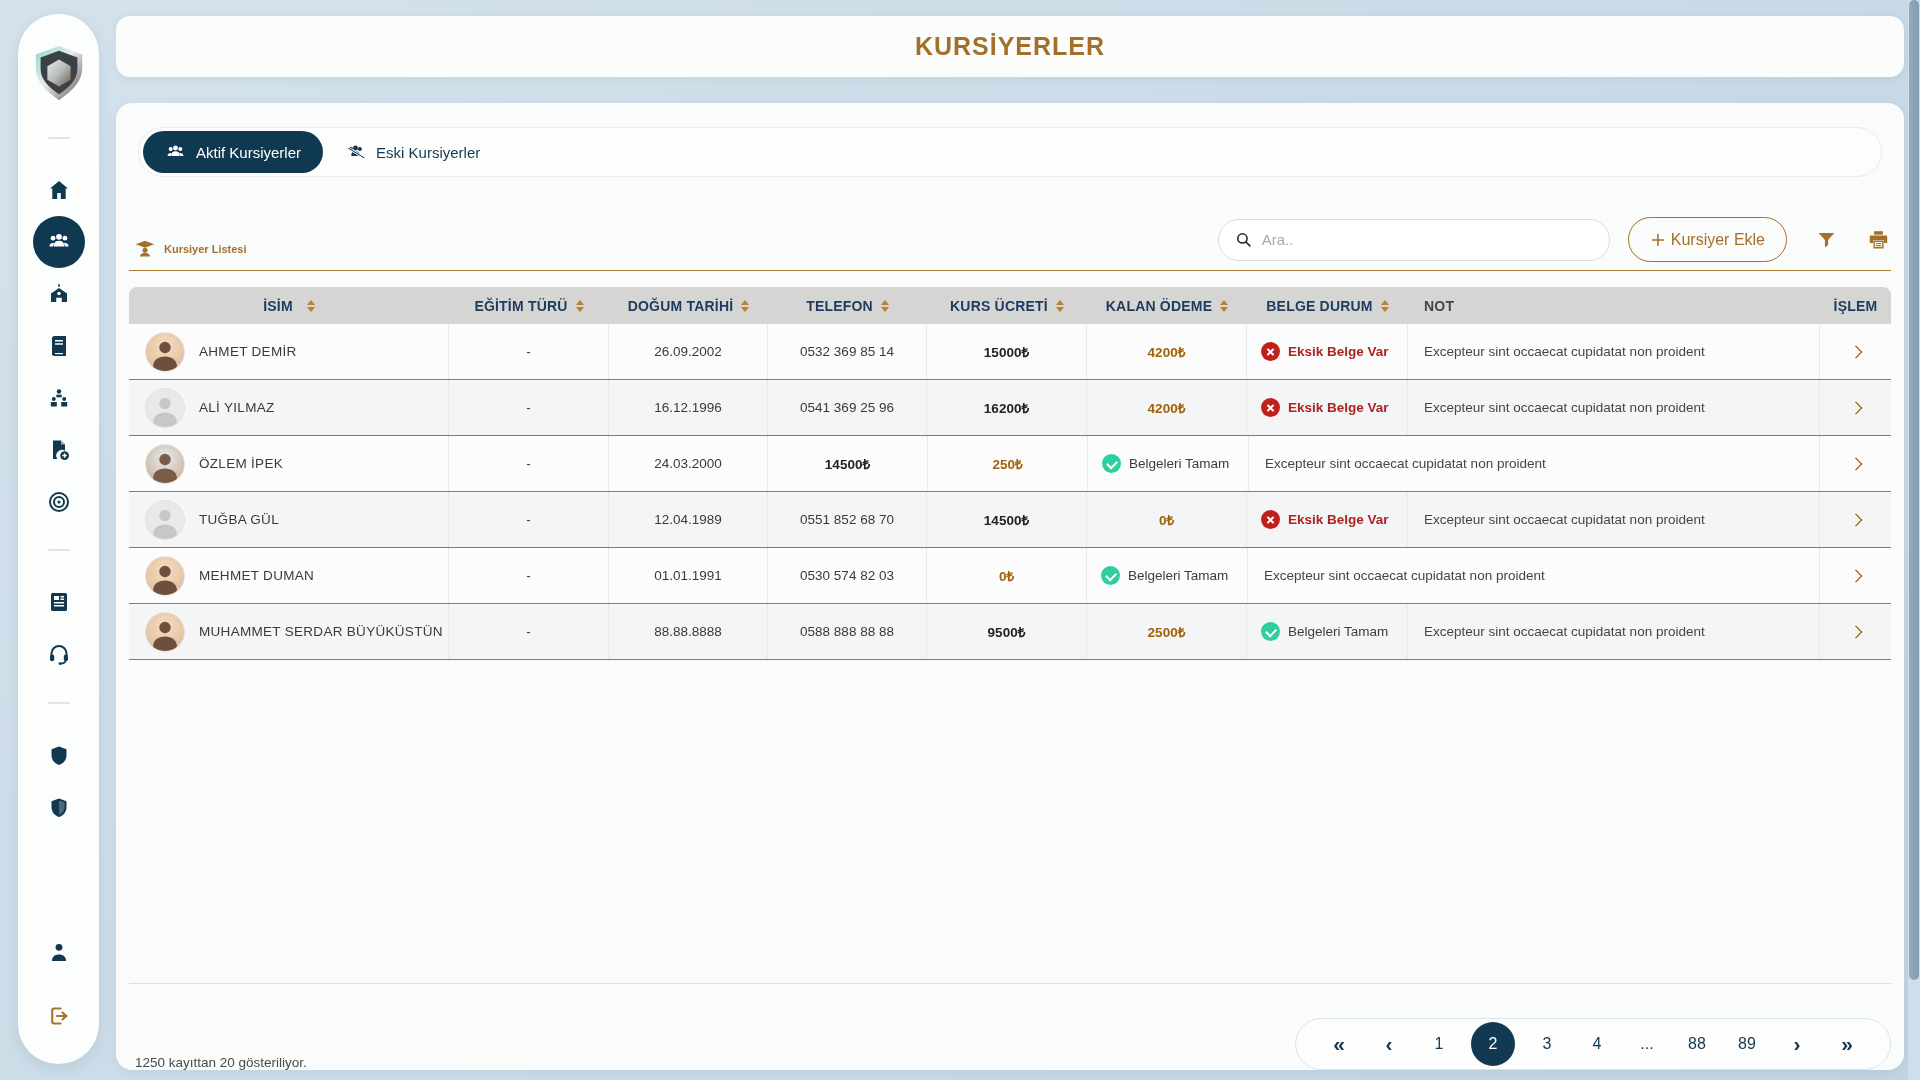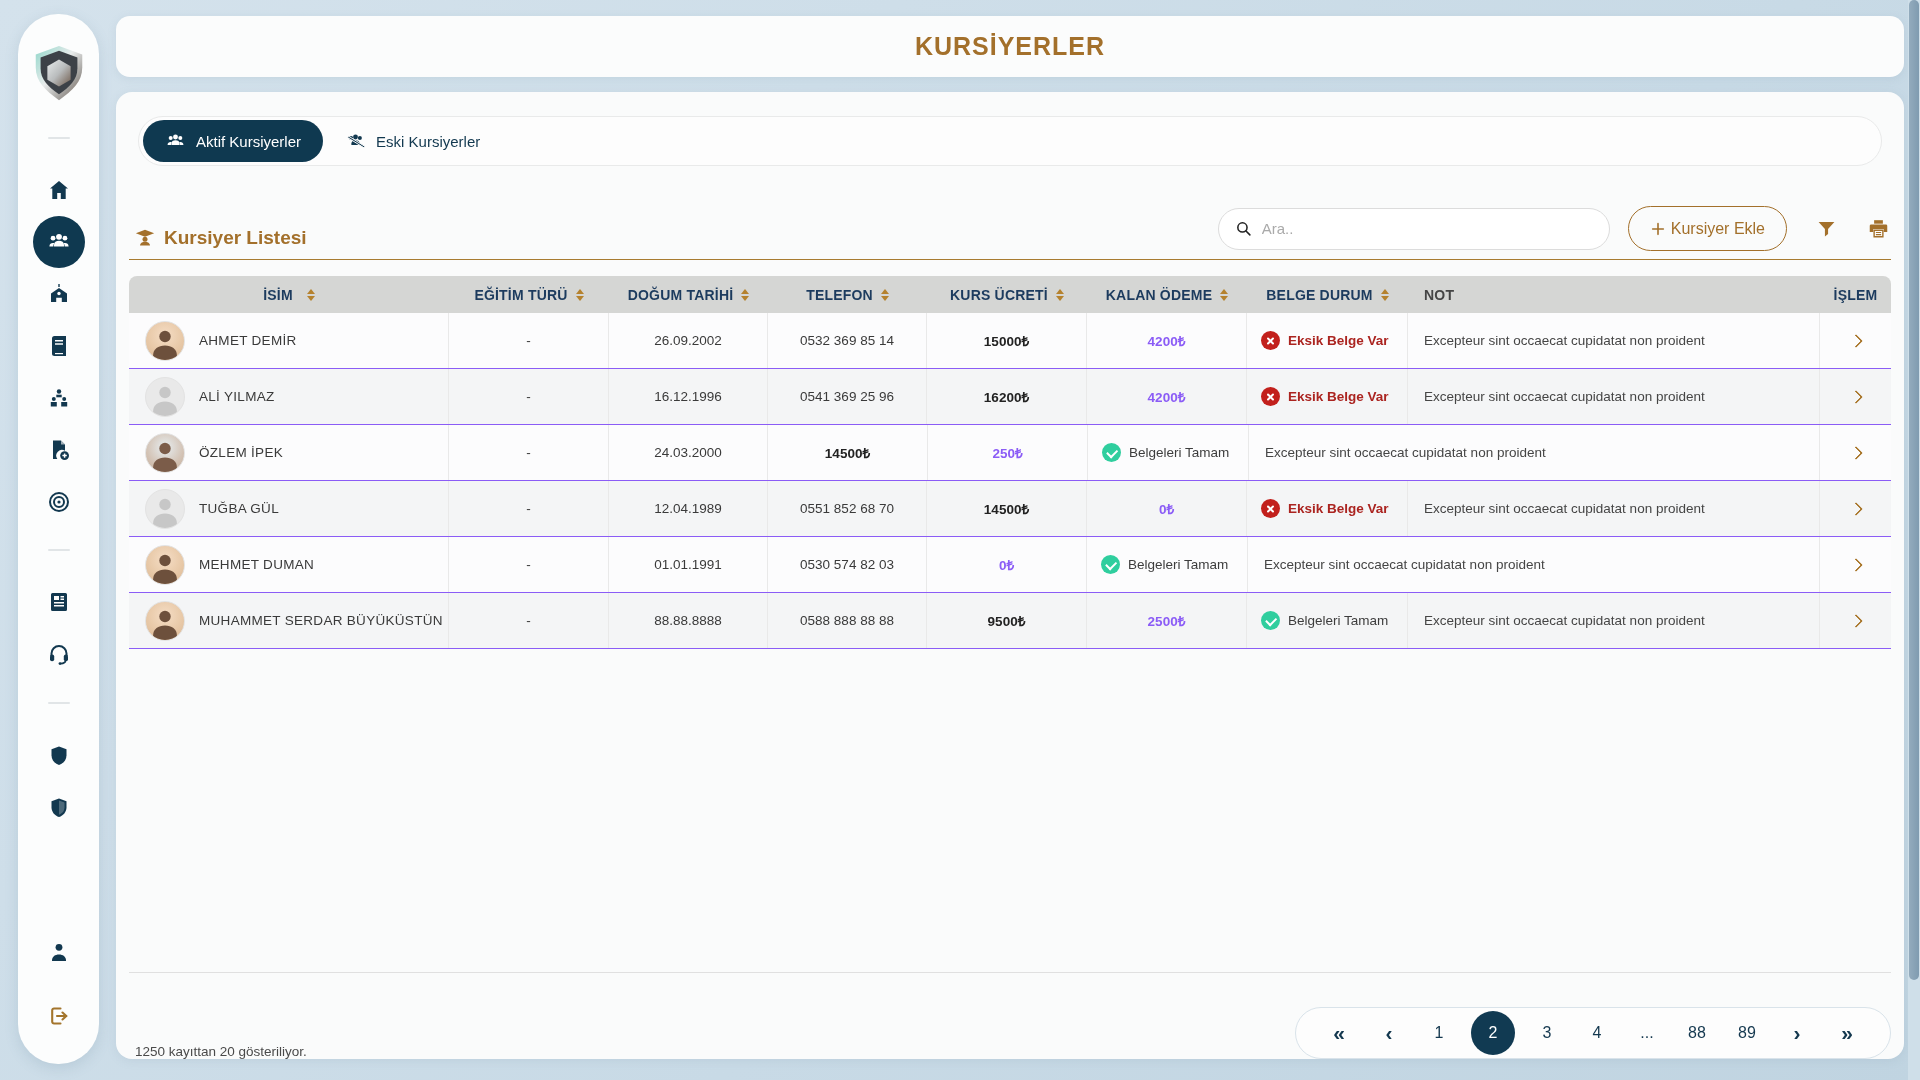--- a/index.html
+++ b/index.html
@@ -36,36 +36,36 @@
   
   .topbar {
     position:absolute; left:116px; top:16px; width:1788px; height:61px;
     background:#fbfcfc; border-radius:14px; display:flex; align-items:center; justify-content:center;
     box-shadow:0 2px 8px rgba(120,150,170,.15);
   }
   .page-title { font-size:25px; font-weight:800; letter-spacing:1px; color:#a3702b; }
 
   
   .panel {
-    position:absolute; left:116px; top:92px; width:1788px; height:967px;
+    position:absolute; left:116px; top:103px; width:1788px; height:967px;
     background:#fafbfb; border-radius:16px; box-shadow:0 2px 10px rgba(120,150,170,.15);
   }
 
   
   .tabbar { margin:24px 22px 0; height:50px; background:#fdfdfd; border:1px solid #e9eaea;
     border-radius:25px; display:flex; align-items:center; padding:0 4px; }
   .tab { display:flex; align-items:center; gap:10px; height:42px; padding:0 22px; border-radius:22px;
     font-size:15px; color:#12384f; cursor:pointer; font-weight:500; }
   .tab svg { width:21px; height:21px; }
   .tab.active { background:#0f3950; color:#fff; }
 
   
   .list-head { margin:40px 13px 0 13px; height:45px; display:flex; align-items:center; }
   .list-title { display:flex; align-items:center; gap:9px; margin-left:6px; color:#a3702b;
-    font-size:19px; font-weight:600;margin-top:19px; }
+    font-size:11px; font-weight:600;margin-top:19px; }
   .list-title svg { width:20px; height:20px; }
   .lh-spacer { flex:1; }
   .search { width:392px; height:42px; background:#fff; border:1px solid #dcdcdc; border-radius:21px;
     display:flex; align-items:center; padding:0 16px; gap:10px; }
   .search svg { width:17px; height:17px; flex-shrink:0; }
   .search input { border:none; outline:none; background:transparent; font-size:15px; width:100%;
     font-family:"Liberation Sans",sans-serif; color:#444; }
   .search input::placeholder { color:#aaa; }
   .add-btn { margin-left:18px; height:45px; border:1.6px solid #a3702b; border-radius:23px;
     background:transparent; display:flex; align-items:center; gap:5px; padding:0 21px;
@@ -87,21 +87,21 @@
   .sort .dn { border-top:5px solid #b5822e; }
   .trow { display:flex; height:56px; border-bottom:1px solid #8b5cf6; background:#fcfcfd; cursor:pointer; }
   .trow:nth-child(even) { background:#f4f5f6; }
   .td { display:flex; align-items:center; justify-content:center; font-size:13.5px; color:#3a3a3a;
     border-right:1px solid #e9e9e9; overflow:hidden; }
   .td:last-child { border-right:none; }
   
   .c-isim{ width:320px; justify-content:flex-start; padding-left:16px; gap:14px; }
   .c-egitim{ width:160px; } .c-dogum{ width:159px;justify-content:center; } .c-tel{ width:159px; }
   .c-ucret{ width:160px; font-weight:700; color:#222; }
-  .c-kalan{ width:160px; font-weight:700; color:#8b5cf6; }
+  .c-kalan{ width:160px; font-weight:700; color:#a16207; }
   .c-belge{ width:161px; justify-content:flex-start; padding-left:14px; gap:8px; }
   .c-not{ flex:1; justify-content:flex-start; padding-left:16px; color:#454545; }
   .c-islem{ width:71px; }
   .thead .th.c-ucret,.thead .th.c-kalan { font-weight:700; color:#1c3b5e; }
   .thead .c-isim,.thead .c-belge { justify-content:center; padding-left:0; }
 
   .avatar { width:40px; height:40px; border-radius:50%; flex-shrink:0; position:relative; overflow:hidden;
     border:1px solid #e3e3e3; }
   .avatar svg { position:absolute; inset:0; width:100%; height:100%; }
   .avatar.photo-man { background:radial-gradient(circle at 50% 35%, #f5ddc5 0%, #e8c9a8 55%, #d9b693 100%); }

